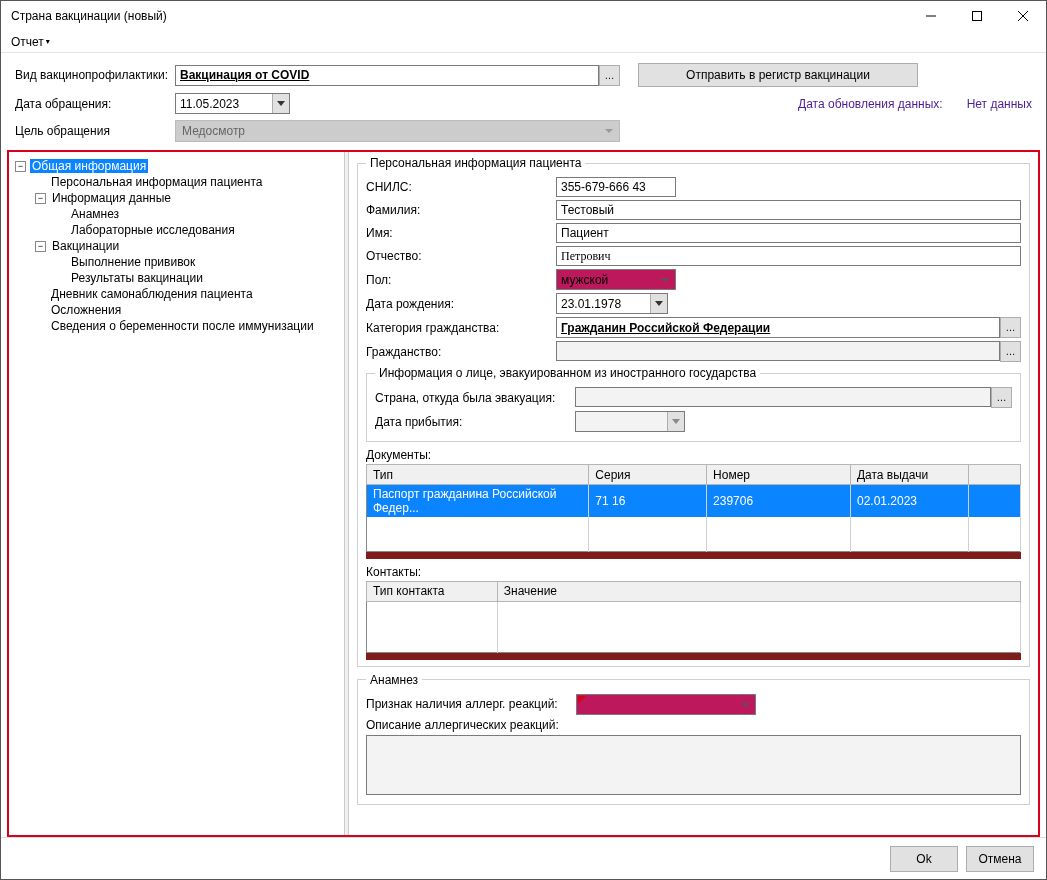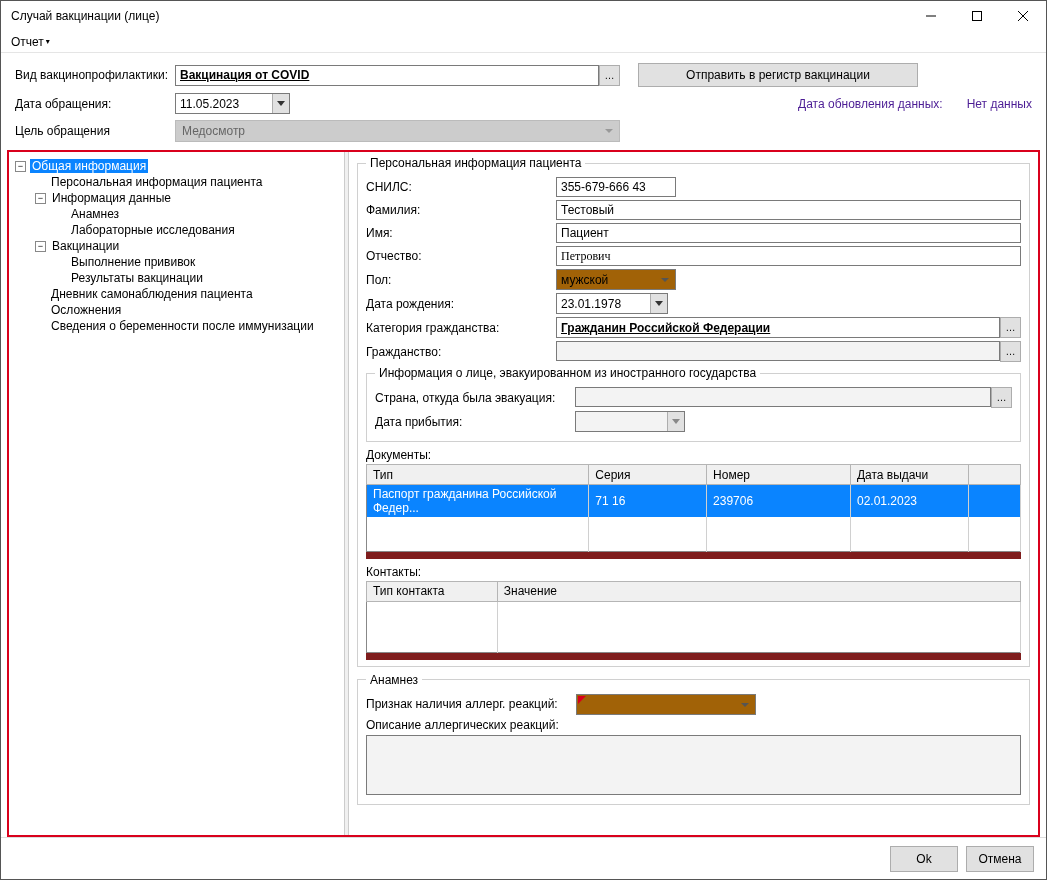--- a/index.html
+++ b/index.html
@@ -34,41 +34,41 @@
   .tn .lbl { padding: 0 2px; }
   .tn.selected .lbl { background: #0a84ff; color: #fff; }
   .vsep { width: 5px; background: #f0f0f0; border-left: 1px solid #ccc; border-right: 1px solid #ccc; cursor: col-resize; }
   .detail { flex: 1; overflow: auto; padding: 4px 8px 0 8px; position: relative; }
   fieldset.grp { border: 1px solid #d0d0d0; margin: 0 0 6px 0; padding: 4px 8px 6px 8px; }
   fieldset.grp > legend { padding: 0 4px; font-size: 12px; }
   .frow { display: flex; align-items: center; margin: 3px 0; }
   .frow .flbl { width: 190px; }
   .txt { border: 1px solid #7a7a7a; height: 20px; padding: 1px 4px; background: #fff; font-size: 12px; }
   .txt.ro { background: #f3f3f3; }
-  .sel { border: 1px solid #7a7a7a; height: 21px; background: #a16207; display: flex; align-items: center; padding-left: 4px; position: relative; }
+  .sel { border: 1px solid #7a7a7a; height: 21px; background: #be185d; display: flex; align-items: center; padding-left: 4px; position: relative; }
   .sel::after { content: ""; position: absolute; right: 6px; top: 8px; border-left: 4px solid transparent; border-right: 4px solid transparent; border-top: 4px solid #555; }
   .withdot { display: flex; flex: 1; }
   .withdot .txt, .withdot .selbox { flex: 1; }
   .tbl { width: 100%; border: 1px solid #888; border-collapse: collapse; font-size: 12px; }
   .tbl th { background: #f0f0f0; border: 1px solid #b5b5b5; text-align: left; font-weight: normal; padding: 2px 6px; height: 20px; }
   .tbl td { border-right: 1px solid #d0d0d0; padding: 2px 6px; height: 17px; }
   .tbl tr.selrow td { background: #0a84ff; color: #fff; }
   .tbl-wrap { border-bottom: 7px solid #7f1d1d; }
   .section-lbl { margin: 6px 0 2px 0; }
   .footer { height: 42px; border-top: 1px solid #ddd; display: flex; align-items: center; justify-content: flex-end; gap: 8px; padding-right: 12px; background: #fff; }
   .footer .btn { width: 68px; height: 26px; border: 1px solid #adadad; background: #e1e1e1; display: flex; align-items: center; justify-content: center; }
   .redmark::before { content: ""; display: inline-block; width: 0; height: 0; border-left: 8px solid #d9001c; border-bottom: 8px solid transparent; position: absolute; left: 1px; top: 1px; }
 </style>
 </head>
 <body>
 
 <div class="window">
 
   <div class="titlebar">
-    <div class="title">Случай вакцинации (лице)</div>
+    <div class="title">Страна вакцинации (новый)</div>
     <div class="winbtns">
       <div class="winbtn">
           <svg viewBox="0 0 10 10">
             <line x1="0" y1="5" x2="10" y2="5" stroke="#000"></line>
           </svg>
         </div>
       <div class="winbtn">
           <svg viewBox="0 0 10 10">
             <rect x="0.5" y="0.5" width="9" height="9" fill="none" stroke="#000"></rect>
           </svg>

